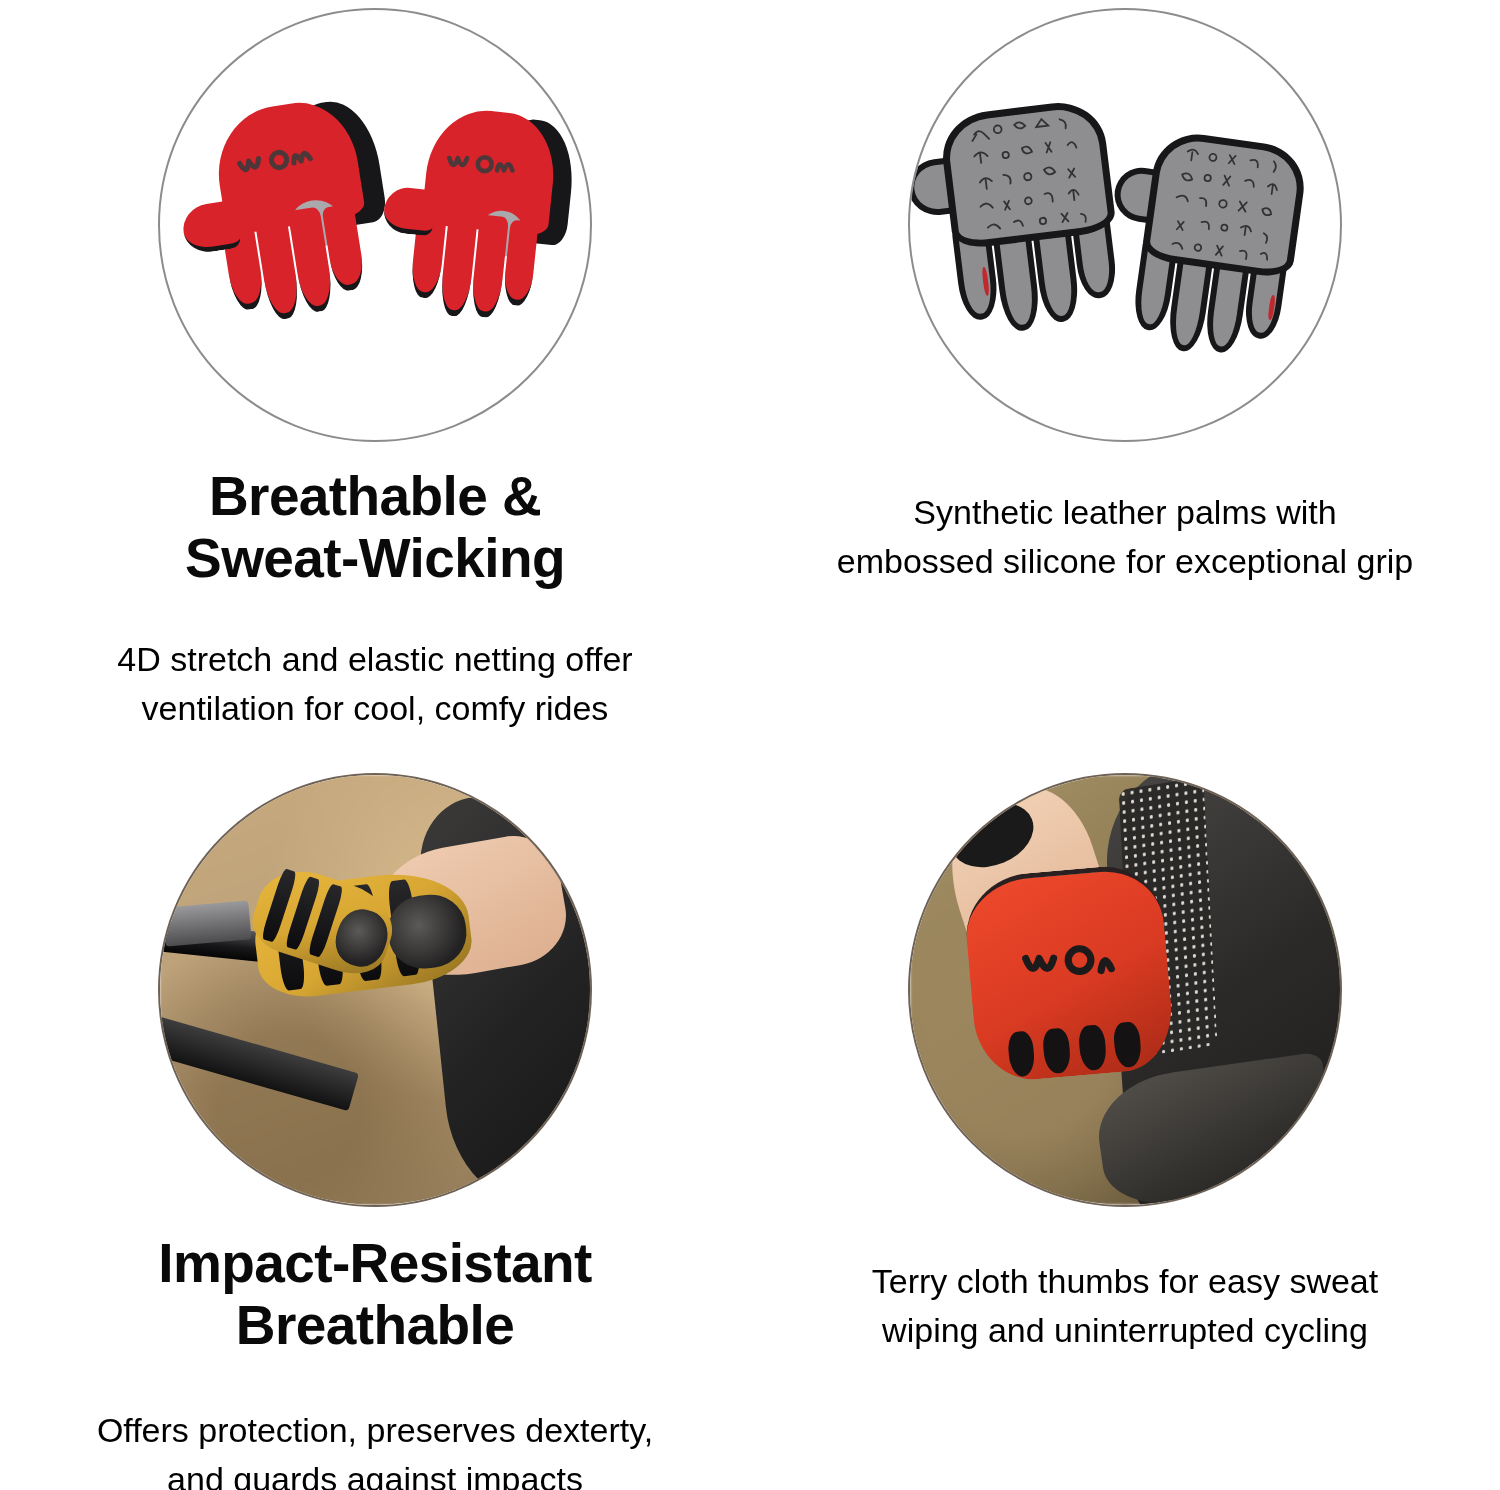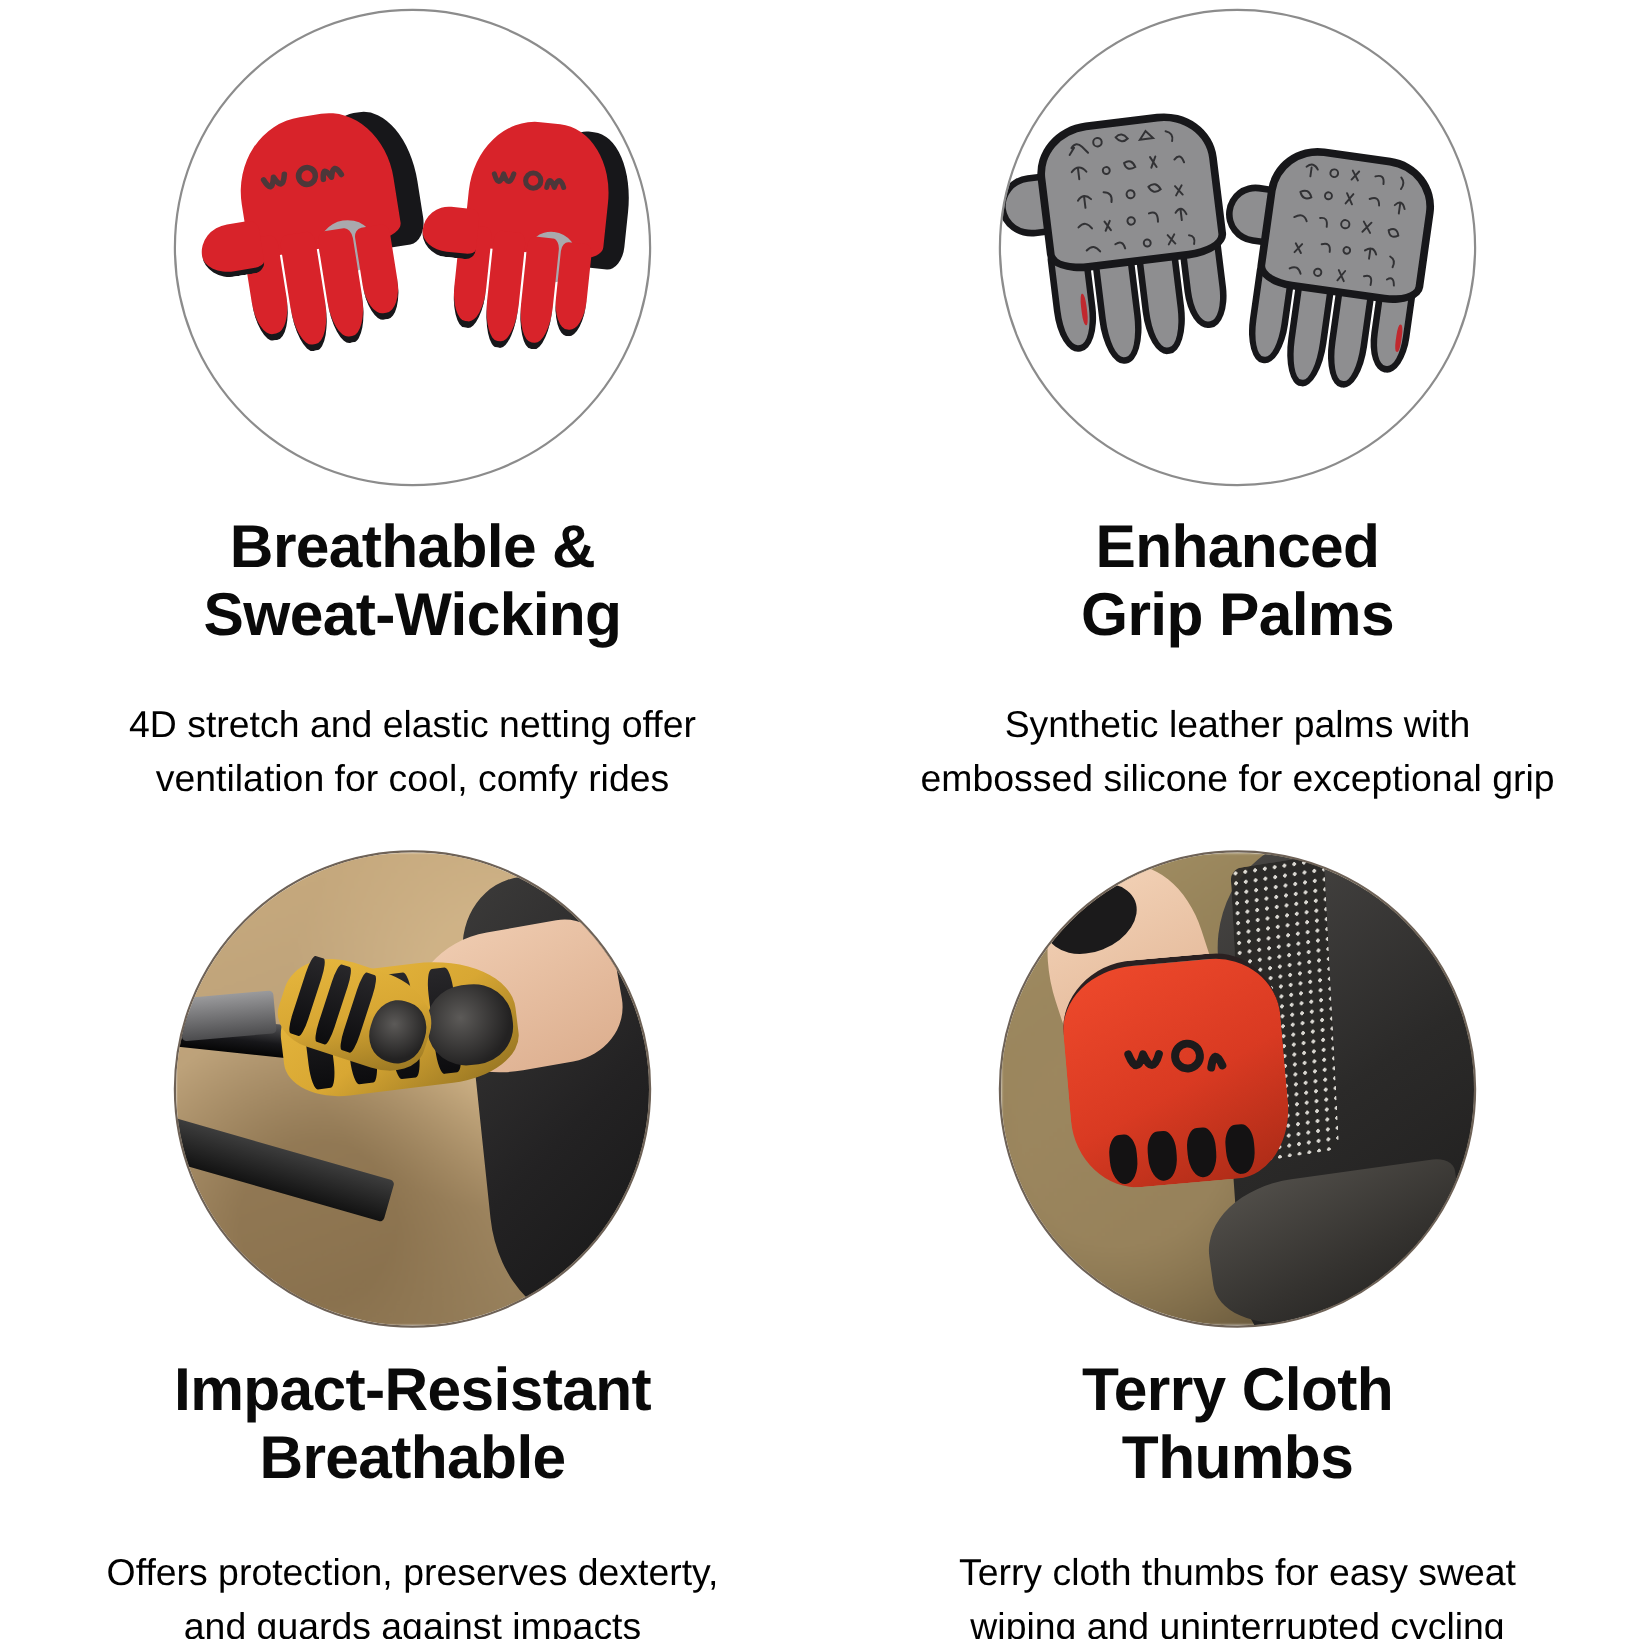--- a/index.html
+++ b/index.html
@@ -446,22 +446,20 @@
                   </g>
                 </svg>
               </div>
             </div>
           </div>
 
         </div>
       </div>
     </div>
 
-    <h2 class="feature-heading">Enhanced
-Grip Palms</h2>
     <p class="feature-body">Synthetic leather palms with
 embossed silicone for exceptional grip</p>
   </div>
 
   <div class="feature-cell cell-bottom">
 
     <div class="media-wrap">
       <div class="media-circle photo">
         <div class="photo-bars">
           <div class="bg"></div>
@@ -518,19 +516,17 @@
                 <path d="M6 14 q6 20 13 1 q7 20 14 1" fill="none" stroke="currentColor" stroke-width="7" stroke-linecap="round" stroke-linejoin="round"></path>
                 <circle cx="58" cy="20" r="11" fill="none" stroke="currentColor" stroke-width="7"></circle>
                 <path d="M78 32 q4 -18 10 -1" fill="none" stroke="currentColor" stroke-width="7" stroke-linecap="round" stroke-linejoin="round"></path>
               </svg>
             </div>
           </div>
         </div>
       </div>
     </div>
 
-    <h2 class="feature-heading">Terry Cloth
-Thumbs</h2>
     <p class="feature-body">Terry cloth thumbs for easy sweat
 wiping and uninterrupted cycling</p>
   </div>
 
 </div>
 
 </body></html>

